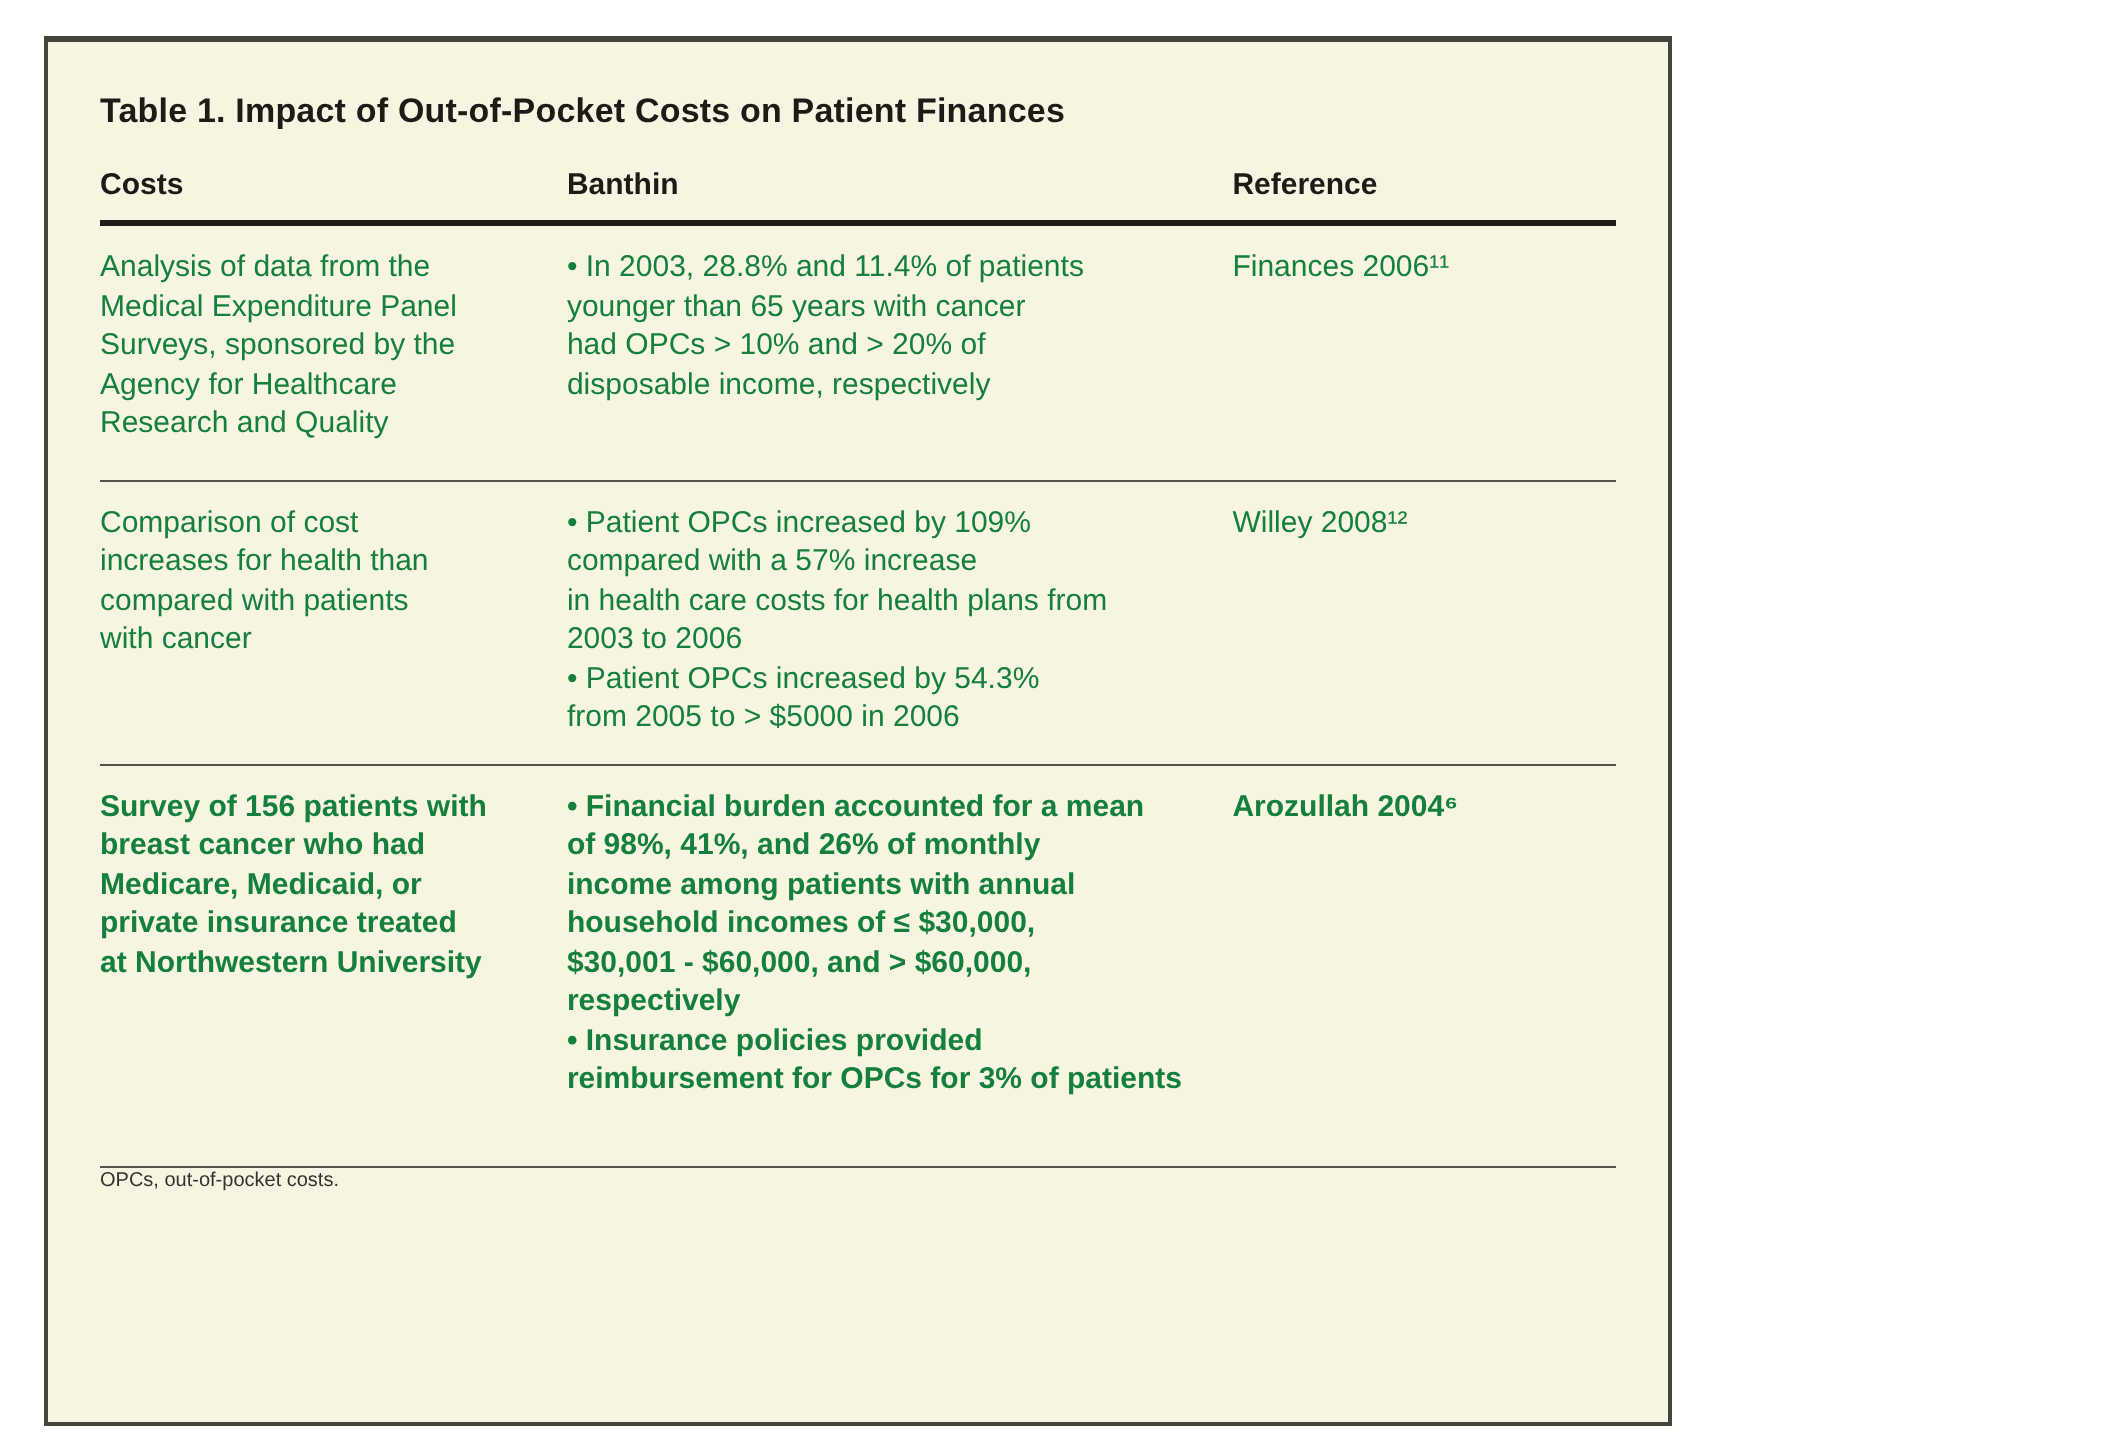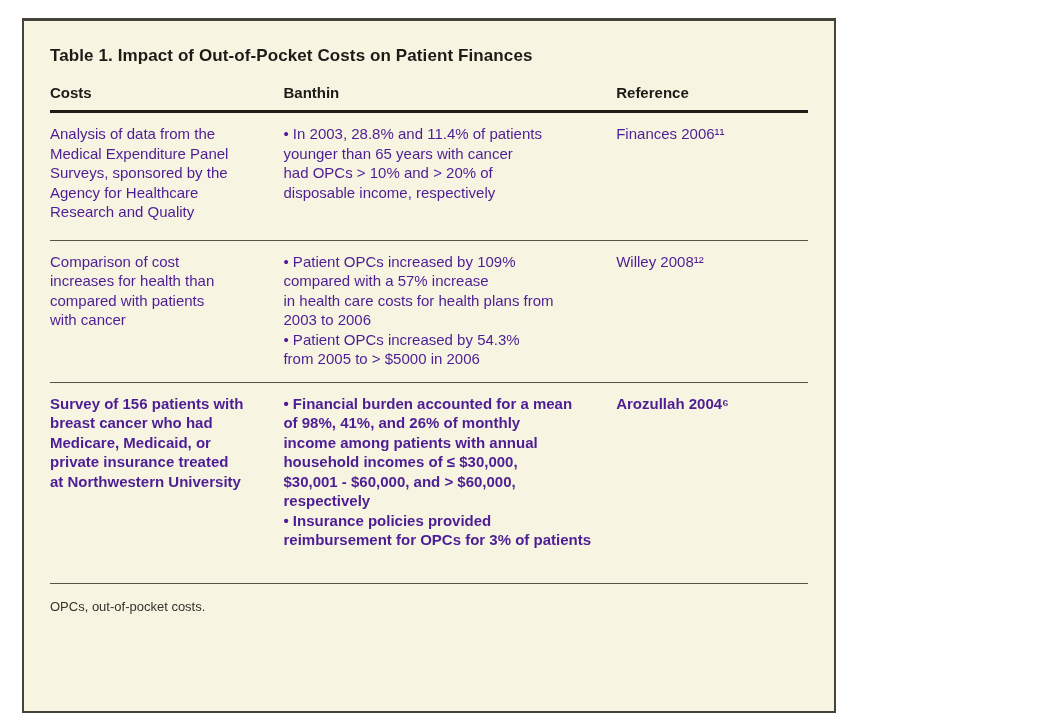--- a/index.html
+++ b/index.html
@@ -50,32 +50,32 @@
     font-weight: 700;
     color: #1c1b16;
     padding: 0 0 9px 0;
     border-bottom: 3px solid #1e1d18;
     vertical-align: bottom;
   }
   td {
     vertical-align: top;
     font-size: 15px;
     line-height: 19.5px;
-    color: #4c1d95;
+    color: #15803d;
     padding: 11px 18px 16px 0;
     border-bottom: 1.5px solid #555247;
   }
   tbody tr:nth-child(1) td { padding-bottom: 18px; }
   tbody tr:nth-child(2) td { padding-bottom: 13px; }
   tbody tr:nth-child(3) td { padding-bottom: 33px; font-weight: bold; }
   tbody tr:nth-child(4) td { padding-bottom: 7px; }
   .cell-lines { white-space: pre-line; }
   .footnote {
-    margin-top: 15px;
-    font-size: 13px;
+    margin-top: 1px;
+    font-size: 10px;
     color: #33322c;
   }
 </style>
 </head>
 <body>
 
 <div class="canvas">
   <div class="frame">
 
     <div class="table-title">Table 1. Impact of Out-of-Pocket Costs on Patient Finances</div>

